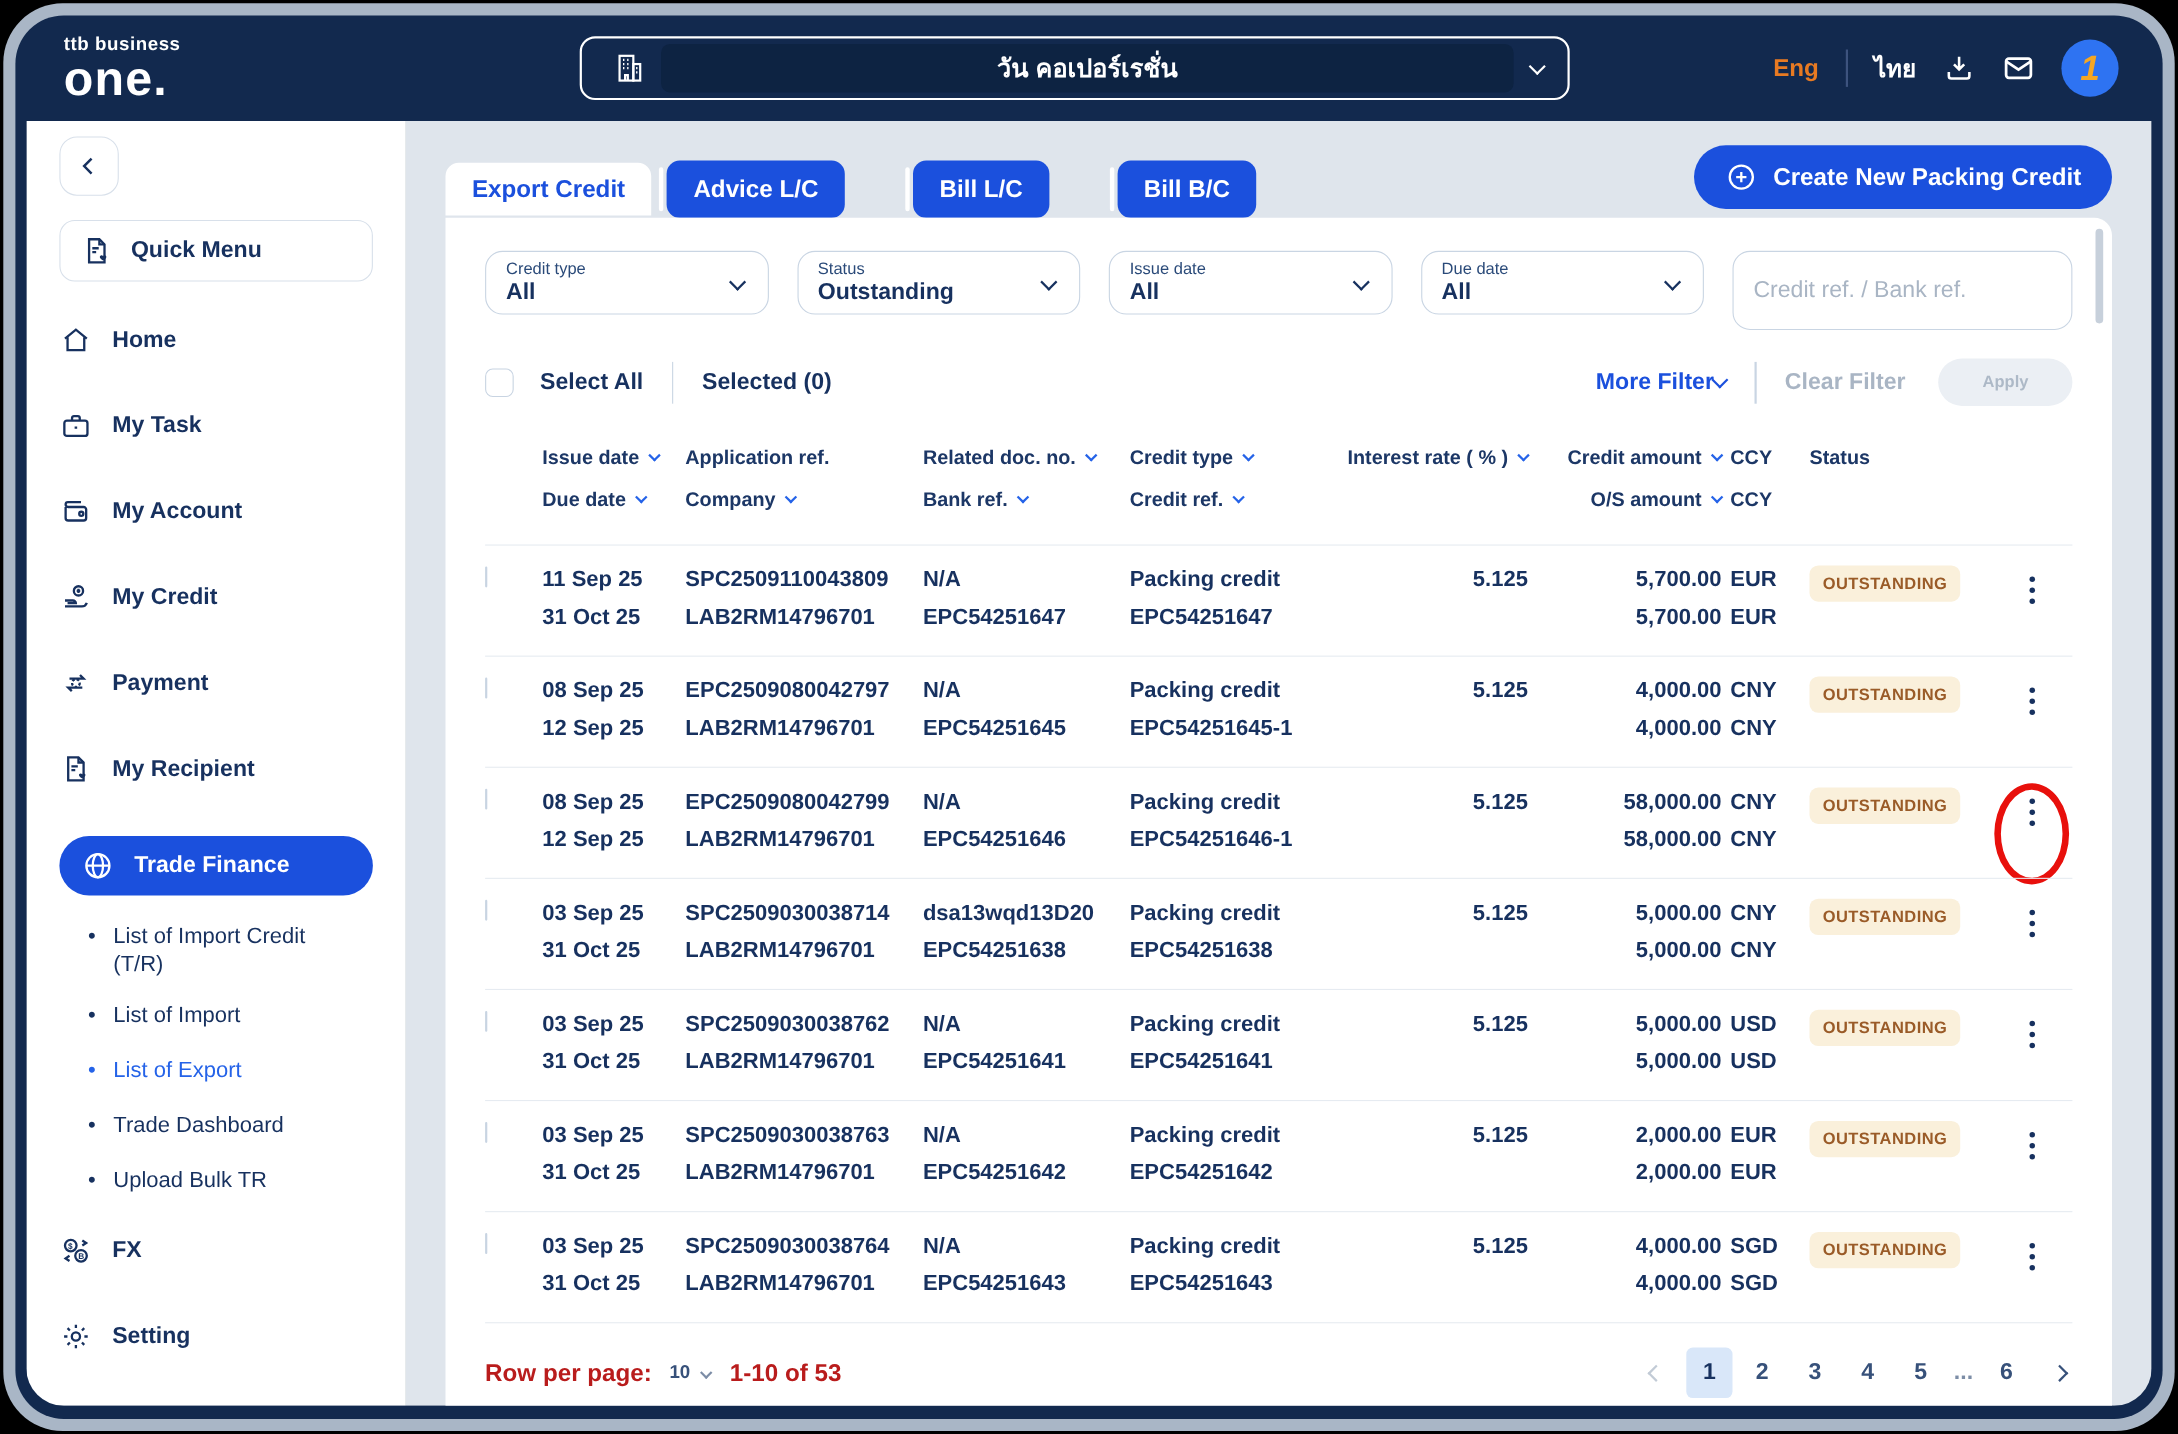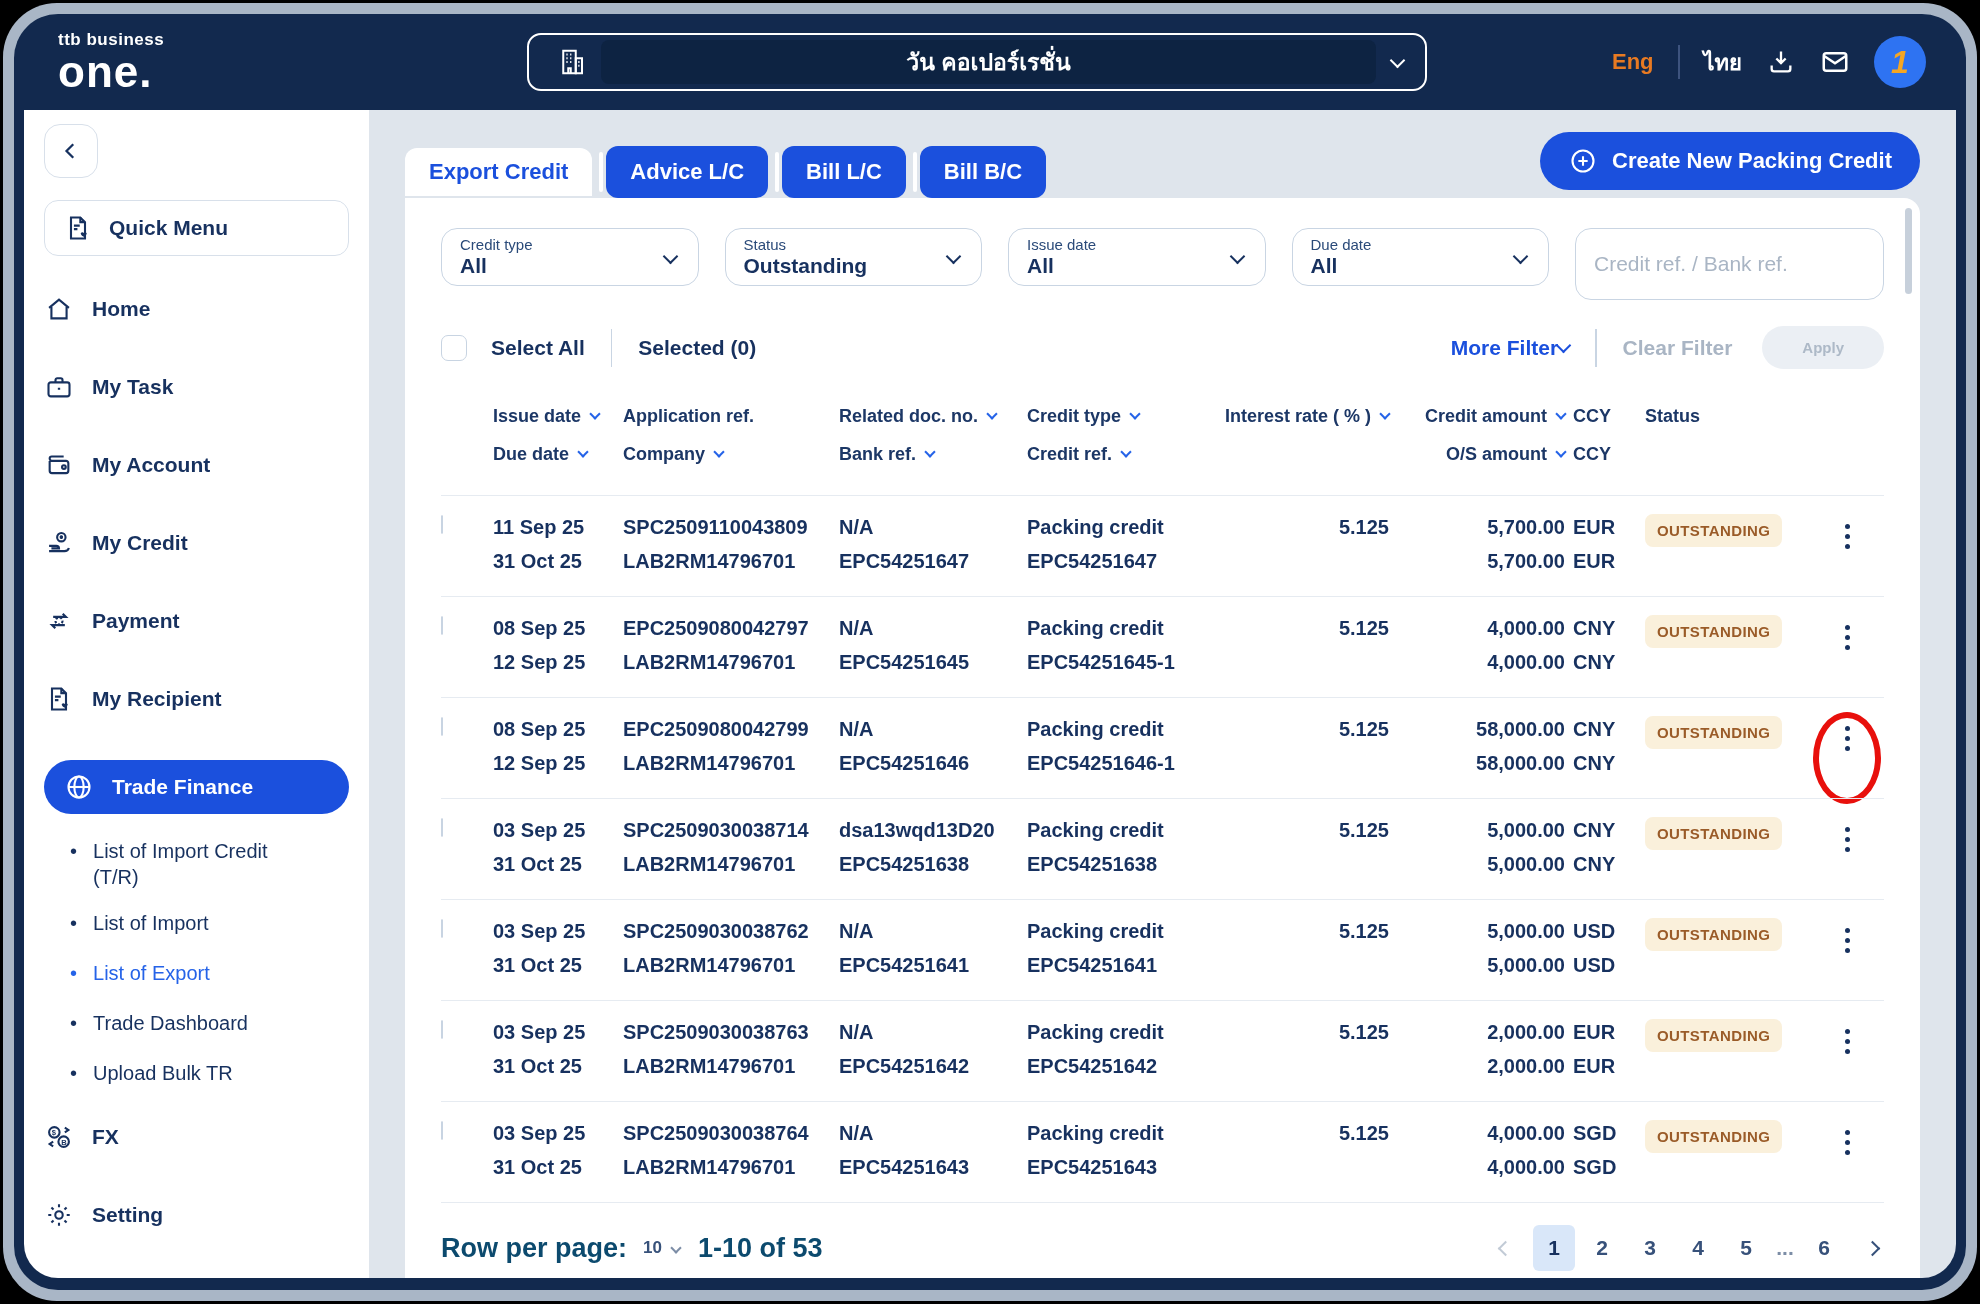--- a/index.html
+++ b/index.html
@@ -21,21 +21,21 @@
   .lang { font-size:22px; font-weight:700; cursor:pointer; }
   .lang.en { color:#E87A22; }
   .lang.th { color:#fff; }
   .vdiv { width:2px; height:34px; background:#3D537E; }
   .hicon { width:30px; height:30px; display:flex; align-items:center; justify-content:center; cursor:pointer; }
   .avatar { width:52px; height:52px; border-radius:50%; background:#2E73F2; display:flex; align-items:center; justify-content:center;
       color:#F5A623; font-size:32px; font-weight:700; font-style:italic; cursor:pointer; }
 
   
   .app-body { position:absolute; top:96px; left:10px; right:10px; bottom:12px; display:flex; border-radius:0 0 34px 34px; overflow:hidden; }
-  .sidebar { width:345px; background:#fff; padding:14px 20px; flex-shrink:0; color:#17315F; }
+  .sidebar { width:345px; background:#fff; padding:14px 30px; flex-shrink:0; color:#17315F; }
   .main { flex:1; background:#DFE5EC; display:flex; flex-direction:column; overflow:hidden; }
 
   
   .collapse-btn { width:54px; height:54px; border:1.5px solid #D8E0EA; border-radius:16px; display:flex; align-items:center; justify-content:center;
       margin-bottom:22px; cursor:pointer; background:#fff; }
   .quick-box { height:56px; border:1.5px solid #D8E0EA; border-radius:14px; display:flex; align-items:center; gap:16px; padding:0 18px;
       font-size:21px; font-weight:700; margin-bottom:36px; cursor:pointer; }
   .nav-item { display:flex; align-items:center; gap:18px; height:34px; margin-bottom:44px; font-size:21px; font-weight:700; cursor:pointer; }
   .nav-item.pill { background:#1B50DD; color:#fff; border-radius:27px; height:54px; padding:0 20px; margin-bottom:24px; }
   .sub-item { display:flex; gap:16px; padding-left:26px; margin-bottom:24px; font-size:20px; font-weight:500; cursor:pointer; line-height:1.3; }
@@ -90,21 +90,21 @@
   .cell.alignr { text-align:right; }
   .badge { display:inline-block; background:#FAF0DB; color:#9A5B28; font-size:15px; font-weight:700; letter-spacing:.4px; border-radius:8px; padding:8px 12px; }
   .kebab { width:36px; height:44px; display:flex; flex-direction:column; align-items:center; justify-content:center; gap:5px; cursor:pointer; }
   .kebab i { width:5px; height:5px; border-radius:50%; background:#17315F; }
   .kebab-cell { position:relative; display:flex; justify-content:center; }
   .annotation { display:none; position:absolute; width:68px; height:92px; border:6px solid #E8100C; border-radius:50%;
       left:50%; top:-4px; transform:translateX(-50%); pointer-events:none; }
 
   
   .pag-row { display:flex; align-items:center; padding:22px 0 28px 0; border-top:1.5px solid #E6EBF1; }
-  .pag-row .plabel { font-size:27px; font-weight:600; color:#0c4a6e; }
+  .pag-row .plabel { font-size:22px; font-weight:600; color:#b91c1c; }
   .pag-row .pval { font-size:17px; font-weight:600; color:#37517A; margin:0 8px 0 16px; }
   .pag-row .chev.sm { width:8px; height:8px; border-width:2px; border-color:#7C8DA6; margin:0 18px 0 2px; }
   .pages { margin-left:auto; display:flex; align-items:center; gap:6px; }
   .page-btn { min-width:42px; height:46px; display:flex; align-items:center; justify-content:center; font-size:21px; font-weight:600; color:#37517A;
       border-radius:6px; cursor:pointer; }
   .page-btn.active { background:#D9E7F9; color:#17315F; }
   .page-btn.dots { min-width:24px; color:#7C8DA6; cursor:default; }
   .pchev { width:11px; height:11px; border-right:2.5px solid; border-bottom:2.5px solid; cursor:pointer; }
   .pchev.prev { transform:rotate(135deg); color:#C2CBD6; border-color:#C2CBD6; margin:0 16px 0 4px; }
   .pchev.next { transform:rotate(-45deg); color:#37517A; border-color:#37517A; margin:0 6px 0 16px; }
@@ -291,21 +291,21 @@
             </svg>
           </span>
           <span>Setting</span>
         </div>
       </div>
 
       <div class="main">
 
         <div class="tabs-row">
           <div class="tab active">Export Credit</div>
-          <div id="inactive-tabs" style="display:flex;">
+          <div id="inactive-tabs" style="display:flex;gap:48px;">
               <div class="tab inactive">Advice L/C</div>
               <div class="tab inactive">Bill L/C</div>
               <div class="tab inactive">Bill B/C</div>
             </div>
           <div class="create-btn">
             <span class="icon24">
               <svg width="28" height="28" viewBox="0 0 24 24" fill="none" stroke="#fff" stroke-width="1.8">
                 <circle cx="12" cy="12" r="9"></circle>
                   <path d="M12 8v8M8 12h8"></path>
               </svg>

